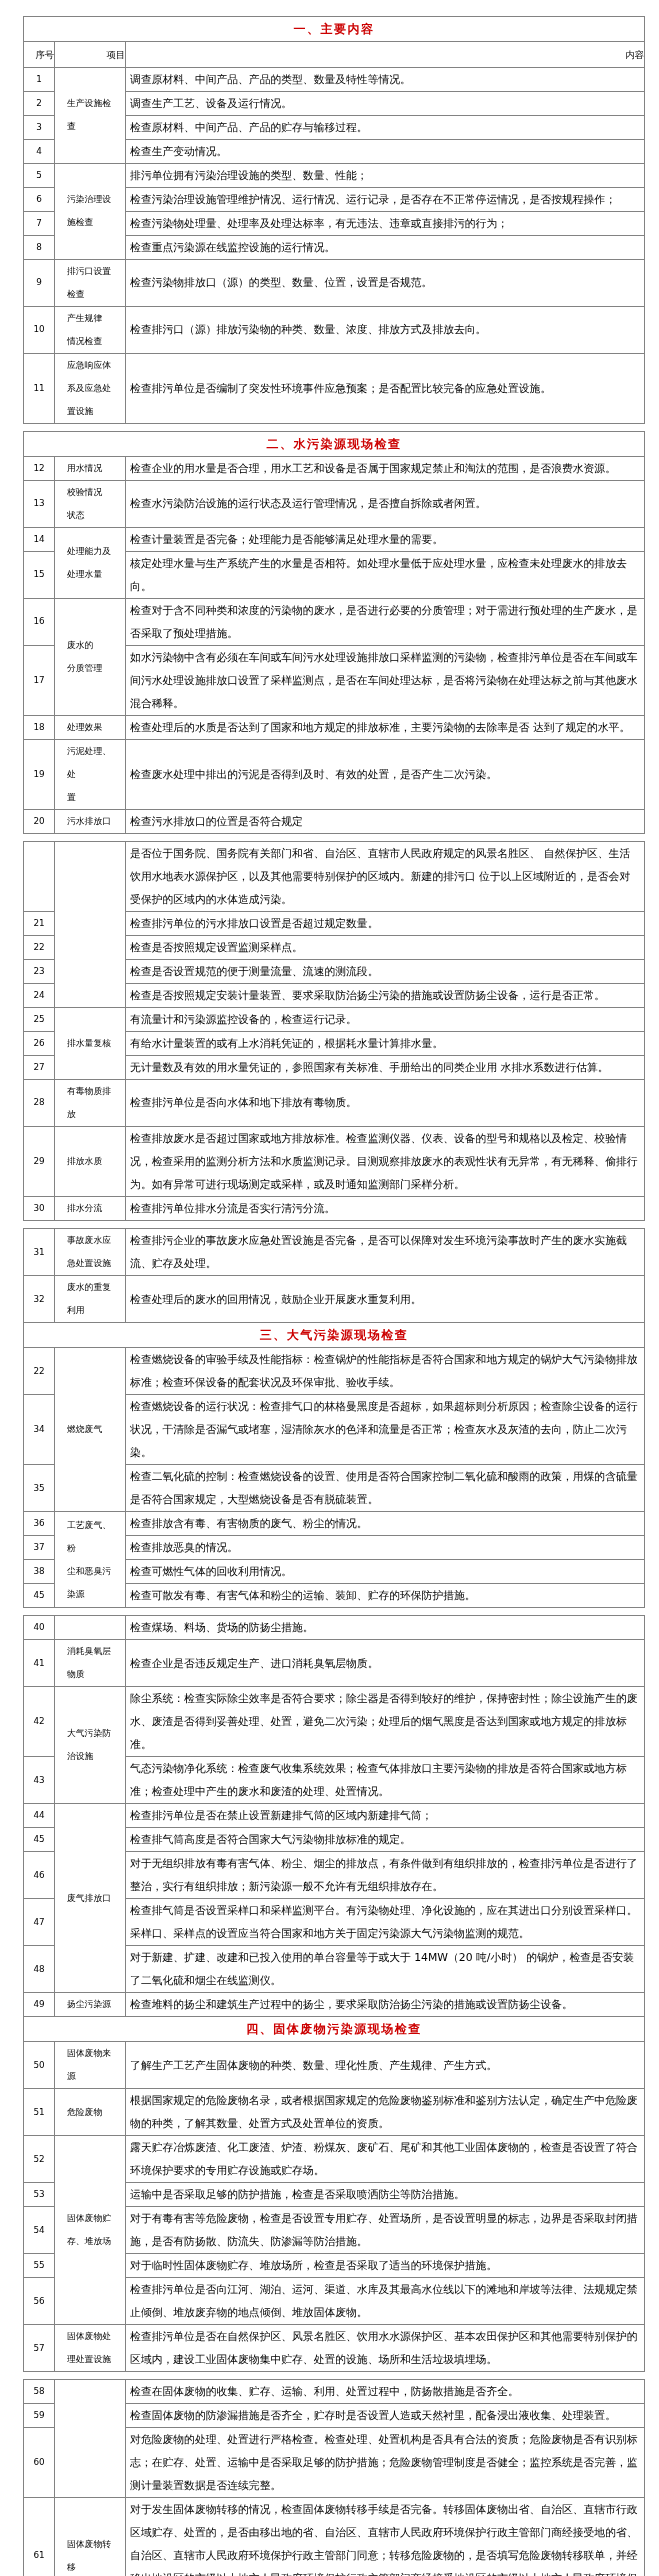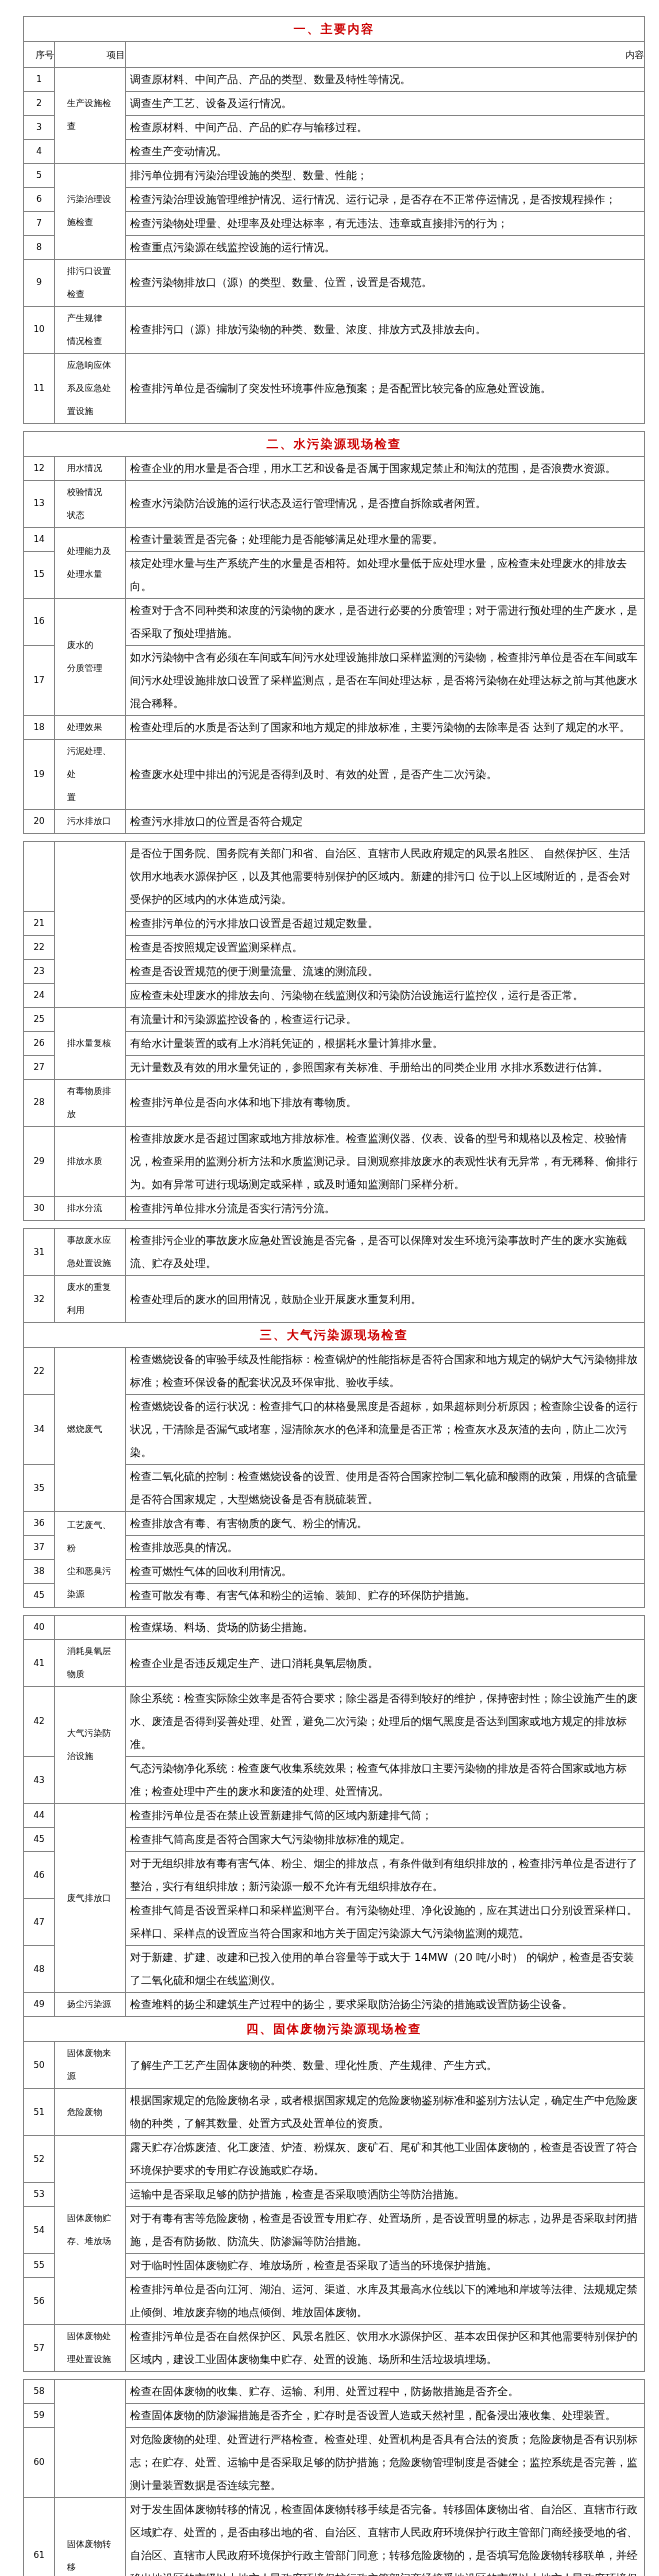--- a/index.html
+++ b/index.html
@@ -215,21 +215,21 @@
         <tr>
           <td class="seq">22</td>
           <td class="content">检查是否按照规定设置监测采样点。</td>
         </tr>
         <tr>
           <td class="seq">23</td>
           <td class="content">检查是否设置规范的便于测量流量、流速的测流段。</td>
         </tr>
         <tr>
           <td class="seq">24</td>
-          <td class="content">应检查未处理废水的排放去向、污染物在线监测仪和污染防治设施运行监控仪，运行是否正常。</td>
+          <td class="content">检查是否按照规定安装计量装置、要求采取防治扬尘污染的措施或设置防扬尘设备，运行是否正常。</td>
         </tr>
         <tr>
           <td class="seq">25</td>
           <td class="item" rowspan="3">排水量复核</td>
           <td class="content">有流量计和污染源监控设备的，检查运行记录。</td>
         </tr>
         <tr>
           <td class="seq">26</td>
           <td class="content">有给水计量装置的或有上水消耗凭证的，根据耗水量计算排水量。</td>
         </tr>

